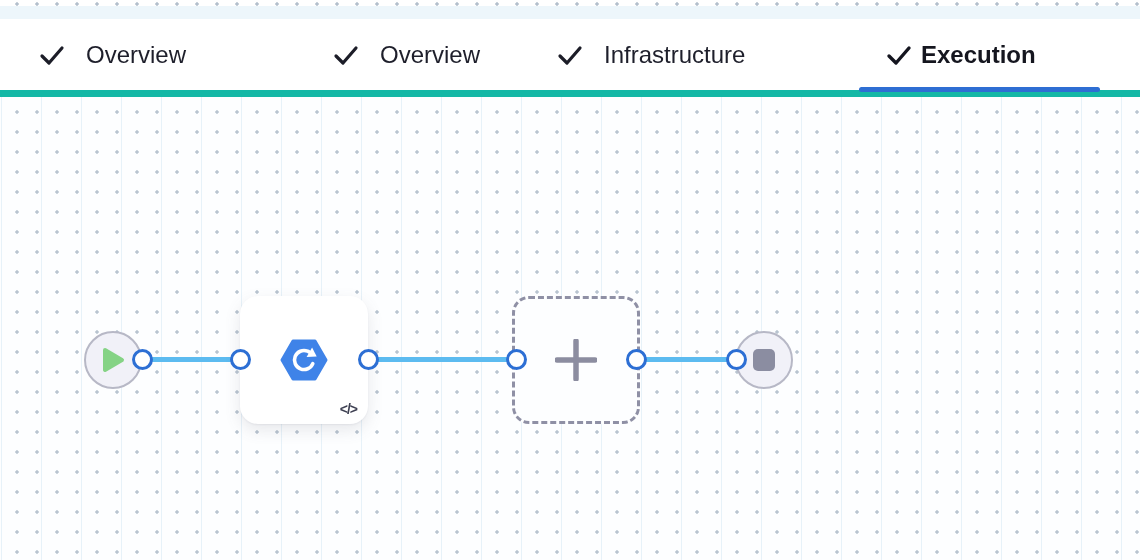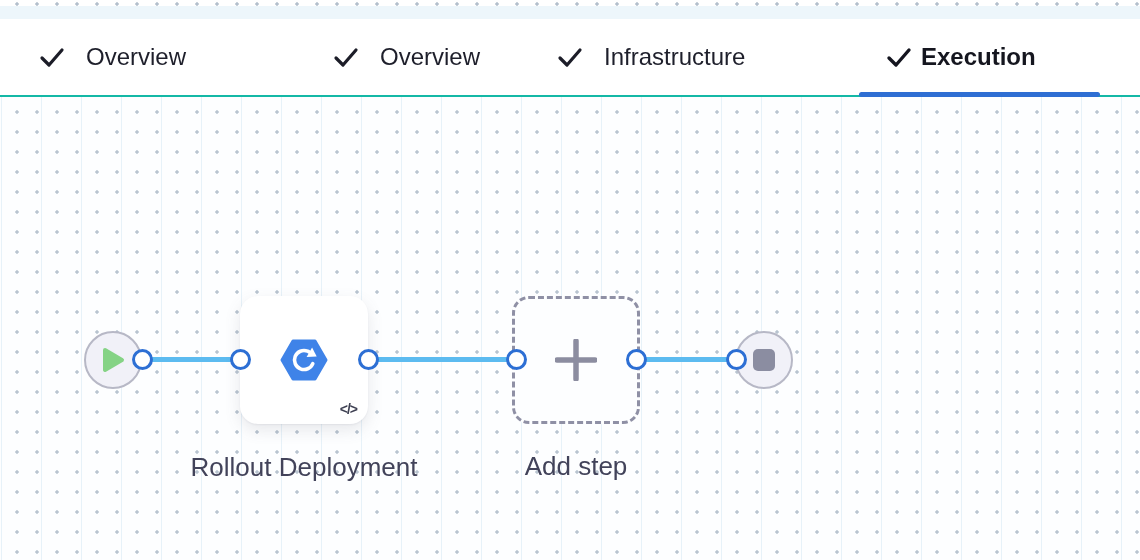--- a/index.html
+++ b/index.html
@@ -14,21 +14,21 @@
     background-image:
       radial-gradient(circle at 10px 10px, #b3bfcc 1.4px, rgba(0,0,0,0) 2px),
       linear-gradient(to bottom, #ffffff 0px, #ffffff 6px, #edf6fb 6px, #edf6fb 19px);
     background-size:20px 20px, 100% 100%;
     background-position:7px -6px, 0 0;
   }
 
   
   .tabbar{
     position:absolute; top:19px; left:0; width:1140px; height:78px;
-    background:#ffffff; border-bottom:2px solid #14b8a6;
+    background:#ffffff; border-bottom:7px solid #14b8a6;
   }
   .tab{
     position:absolute; top:0; height:100%;
     display:flex; align-items:center; gap:20px; cursor:pointer;
   }
   .tab-check{ width:28px; height:28px; display:block; }
   .tab-label{ font-size:24px; font-weight:500; color:#1e1f2b; white-space:nowrap; }
   .tab.active .tab-label{ font-weight:700; color:#15161f; }
   .tab-overview{ left:38px; } .tab-service{ left:332px; }
   .tab-infrastructure{ left:556px; } .tab-execution{ left:885px;gap:8px; }
@@ -169,17 +169,15 @@
       <div class="stop-square"></div>
     </div>
 
     <div class="port" style="left:132px"></div>
     <div class="port" style="left:230px"></div>
     <div class="port" style="left:358px"></div>
     <div class="port" style="left:506px"></div>
     <div class="port" style="left:626px"></div>
     <div class="port" style="left:726px"></div>
 
-    <div class="node-label label-rollout">Rollout Deployment</div>
-    <div class="node-label label-addstep">Add step</div>
 
   </div>
 </div>
 
 </body></html>

